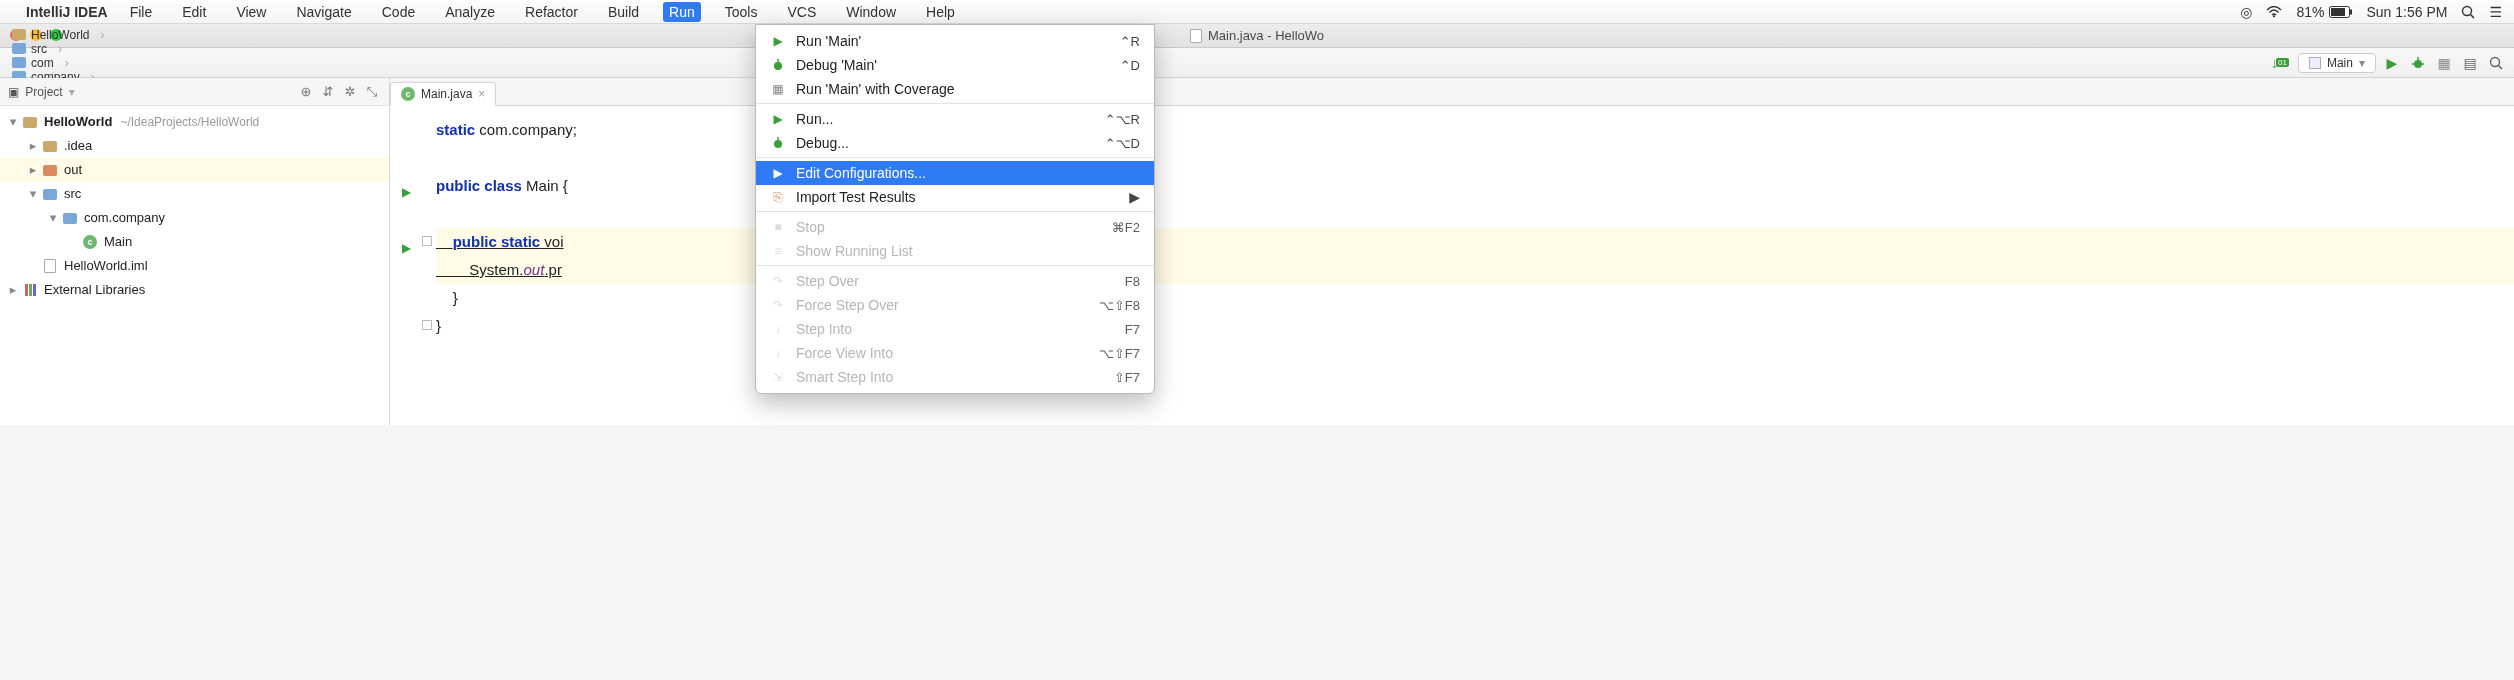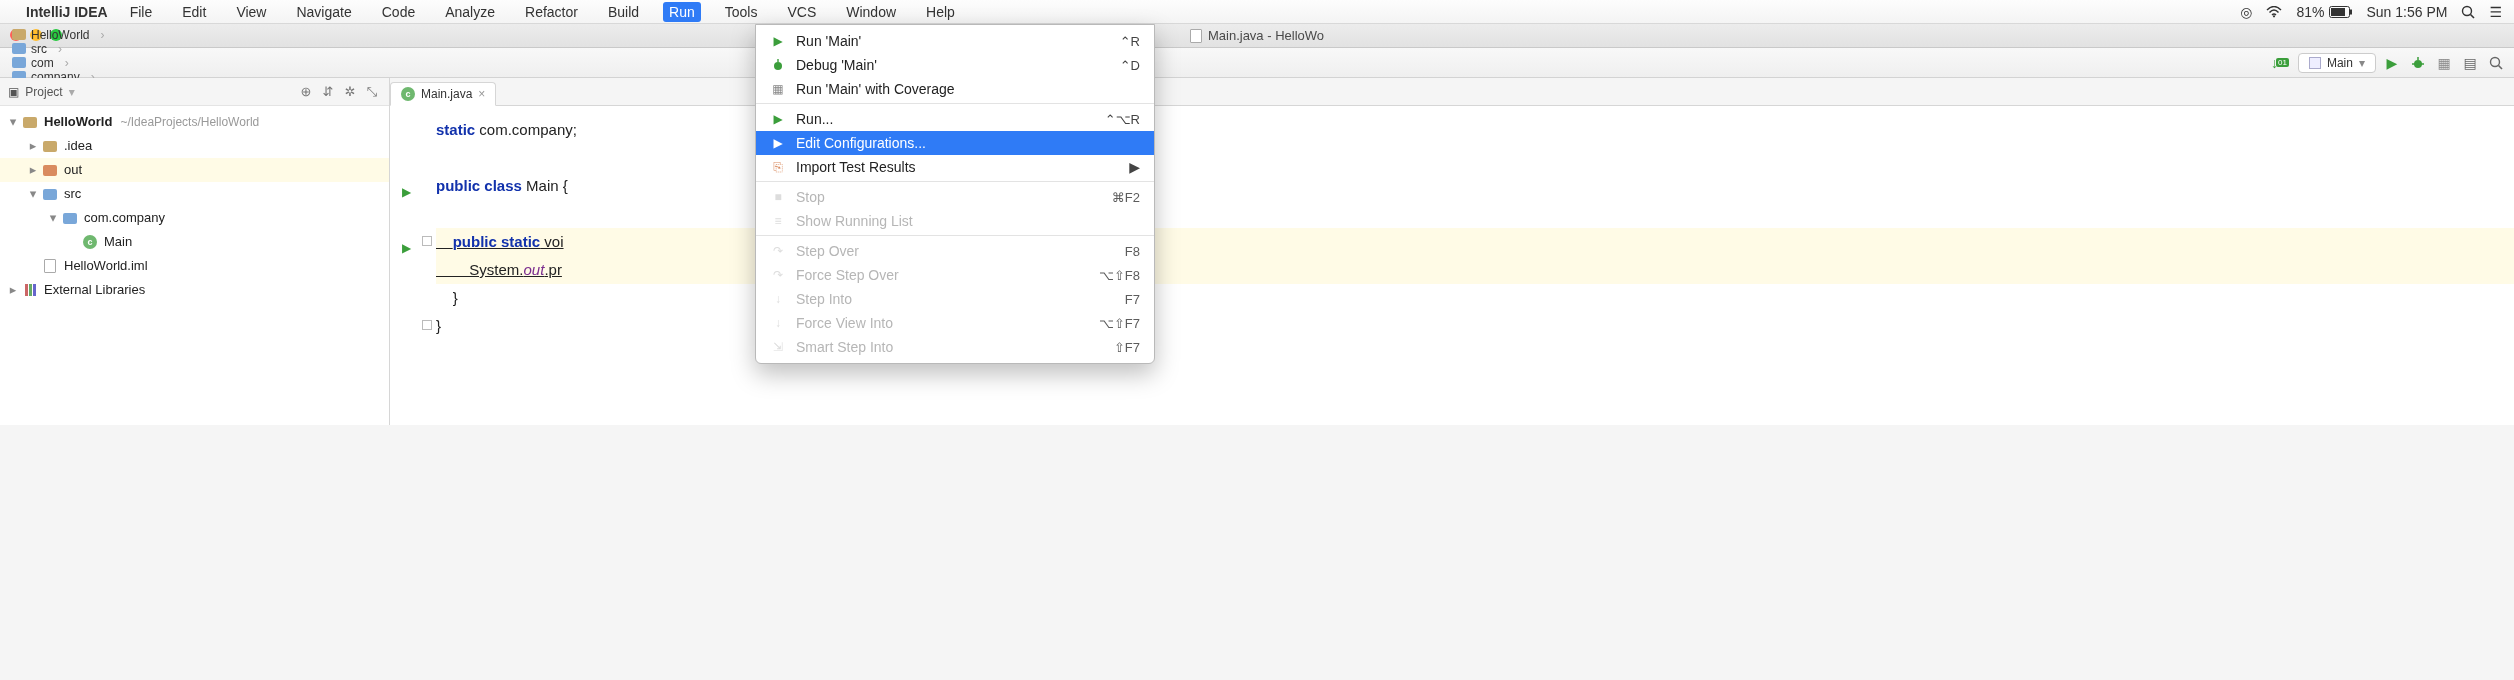--- a/index.html
+++ b/index.html
@@ -318,20 +318,30 @@
       </span>
       <span class="dd-label">Run 'Main' with Coverage</span>
     </div>
     <div class="dd-row">
       <span class="dd-icn">
         <span style="color:#3b9e3b">▶</span>
       </span>
       <span class="dd-label">Run...</span>
       <span class="dd-short">⌃⌥R</span>
     </div>
+    <div class="dd-row sep-after">
+      <span class="dd-icn">
+        <svg width="14" height="14" viewBox="0 0 14 14">
+          <circle cx="7" cy="8" r="4" fill="#3b9e3b"></circle>
+          <line x1="7" y1="1" x2="7" y2="4" stroke="#3b9e3b" stroke-width="1.4"></line>
+        </svg>
+      </span>
+      <span class="dd-label">Debug...</span>
+      <span class="dd-short">⌃⌥D</span>
+    </div>
     <div class="dd-row highlight">
       <span class="dd-icn">
         <span style="color:#fff">▶</span>
       </span>
       <span class="dd-label">Edit Configurations...</span>
     </div>
     <div class="dd-row sep-after">
       <span class="dd-icn">
         <span style="color:#d98b5f">⎘</span>
       </span>

